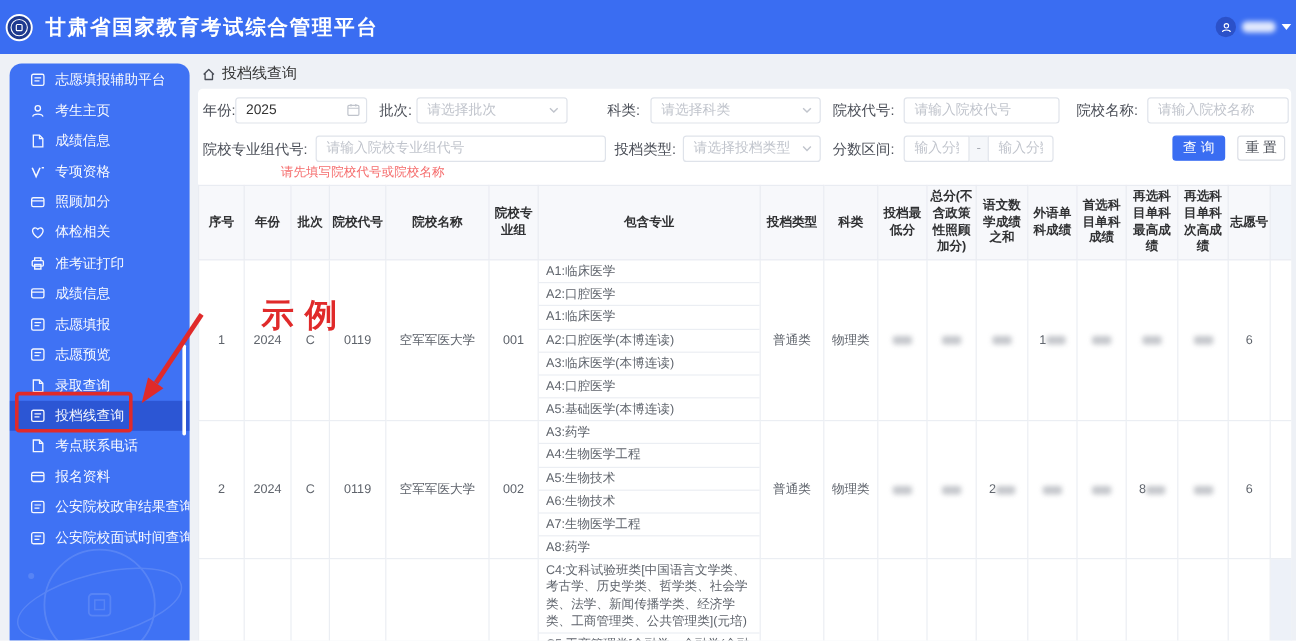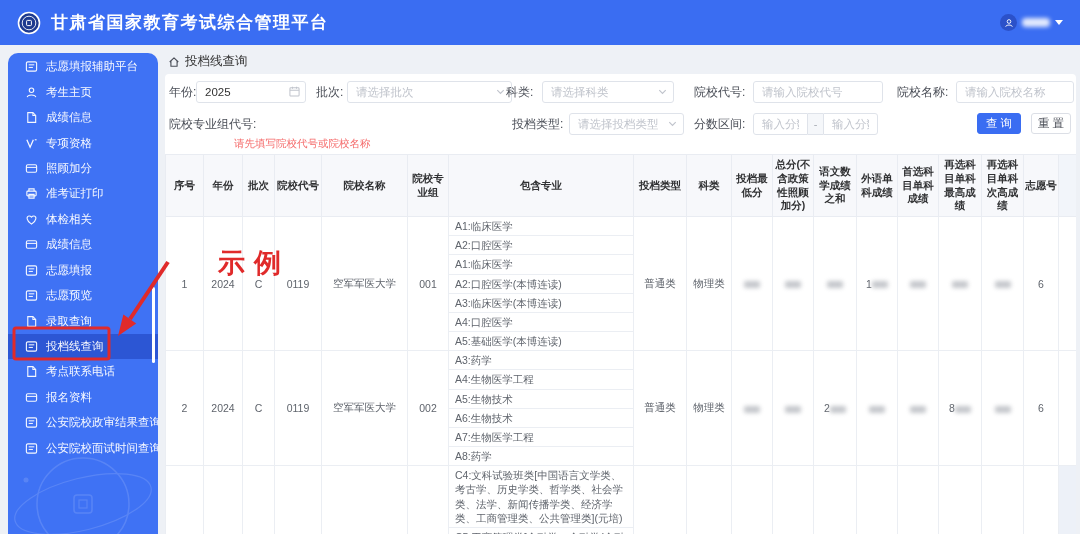--- a/index.html
+++ b/index.html
@@ -2,21 +2,21 @@
 <html><head>
 <meta charset="utf-8">
 <style>
   * { margin:0; padding:0; box-sizing:border-box; }
   html,body { width:1080px; height:534px; overflow:hidden; }
   body { font-family:"Liberation Sans","DejaVu Sans",sans-serif; }
   .app { position:relative; width:1080px; height:534px; background:#eef1f6; overflow:hidden; }
 
   
   .header { position:absolute; left:0; top:0; width:1080px; height:45px; background:#3a6df2;
-            display:flex; align-items:center; padding:0 17px; z-index:5; }
+            display:flex; align-items:center; padding:0 4px; z-index:5; }
   .logo { width:24px; height:24px; flex:0 0 auto; }
   .app-title { color:#fff; font-size:17px; font-weight:bold; letter-spacing:1.5px; margin-left:10px; }
   .user-area { margin-left:auto; display:flex; align-items:center; gap:5px; }
   .avatar { width:17px; height:17px; border-radius:50%; background:#2b51c9; display:flex; align-items:center; justify-content:center; }
   .user-name-blur { width:28px; height:9px; border-radius:4px; background:rgba(255,255,255,.85); filter:blur(2px); }
   .caret { width:0; height:0; border-left:4px solid transparent; border-right:4px solid transparent; border-top:5px solid #fff; }
 
   
   .sidebar { position:absolute; left:8px; top:53px; width:150px; height:481px; background:#3f72f4;
              border-radius:10px 10px 0 0; overflow:hidden; z-index:4; padding-top:1px; }
@@ -143,33 +143,33 @@
             <svg viewBox="0 0 14 14">
               <rect x="1.5" y="3" width="11" height="8" rx="1.5" fill="none" stroke="#fff" stroke-width="1.2"></rect>
               <line x1="1.5" y1="5.8" x2="12.5" y2="5.8" stroke="#fff" stroke-width="1.1"></line>
             </svg>
           </span>
           <span>照顾加分</span>
         </div>
         <div class="side-item">
           <span class="si">
             <svg viewBox="0 0 14 14">
+              <path d="M7 12 C1 8 1.5 3.6 4.2 3.2 C5.8 3 7 4.4 7 4.4 C7 4.4 8.2 3 9.8 3.2 C12.5 3.6 13 8 7 12 Z" fill="none" stroke="#fff" stroke-width="1.2"></path>
+            </svg>
+          </span>
+          <span>体检相关</span>
+        </div>
+        <div class="side-item">
+          <span class="si">
+            <svg viewBox="0 0 14 14">
               <rect x="2" y="4.5" width="10" height="5" rx="1" fill="none" stroke="#fff" stroke-width="1.2"></rect>
               <path d="M4.2 4.5 V2 H9.8 V4.5 M4.2 8 H9.8 V12 H4.2 Z" fill="none" stroke="#fff" stroke-width="1.2"></path>
             </svg>
           </span>
           <span>准考证打印</span>
-        </div>
-        <div class="side-item">
-          <span class="si">
-            <svg viewBox="0 0 14 14">
-              <path d="M7 12 C1 8 1.5 3.6 4.2 3.2 C5.8 3 7 4.4 7 4.4 C7 4.4 8.2 3 9.8 3.2 C12.5 3.6 13 8 7 12 Z" fill="none" stroke="#fff" stroke-width="1.2"></path>
-            </svg>
-          </span>
-          <span>体检相关</span>
         </div>
         <div class="side-item">
           <span class="si">
             <svg viewBox="0 0 14 14">
               <rect x="1.5" y="3" width="11" height="8" rx="1.5" fill="none" stroke="#fff" stroke-width="1.2"></rect>
               <line x1="1.5" y1="5.8" x2="12.5" y2="5.8" stroke="#fff" stroke-width="1.1"></line>
             </svg>
           </span>
           <span>成绩信息</span>
         </div>
@@ -281,32 +281,32 @@
             <line x1="1" y1="4.6" x2="11" y2="4.6" stroke="#c0c4cc" stroke-width="1.1"></line>
             <line x1="3.8" y1="0.8" x2="3.8" y2="3" stroke="#c0c4cc" stroke-width="1.1"></line>
             <line x1="8.2" y1="0.8" x2="8.2" y2="3" stroke="#c0c4cc" stroke-width="1.1"></line>
           </svg>
       </span>
     </div>
     <div class="field" style="left:151px; top:7px;">
       <span class="flabel">批次:</span>
     </div>
     <div class="field" style="left:182px; top:7px;">
-      <span class="inputwrap" style="width:165px;">
+      <span class="inputwrap" style="width:126px;">
         <input class="inp" placeholder="请选择批次" style="">
         <svg class="inpicon" viewBox="0 0 12 12">
             <path d="M2.5 4.5 L6 8 L9.5 4.5" fill="none" stroke="#c0c4cc" stroke-width="1.3"></path>
           </svg>
       </span>
     </div>
     <div class="field" style="left:341px; top:7px;">
       <span class="flabel">科类:</span>
     </div>
     <div class="field" style="left:377px; top:7px;">
-      <span class="inputwrap" style="width:132px;">
+      <span class="inputwrap" style="width:142px;">
         <input class="inp" placeholder="请选择科类" style="">
         <svg class="inpicon" viewBox="0 0 12 12">
             <path d="M2.5 4.5 L6 8 L9.5 4.5" fill="none" stroke="#c0c4cc" stroke-width="1.3"></path>
           </svg>
       </span>
     </div>
     <div class="field" style="left:529px; top:7px;">
       <span class="flabel">院校代号:</span>
     </div>
     <div class="field" style="left:588px; top:7px;">
@@ -318,20 +318,25 @@
       <span class="flabel">院校名称:</span>
     </div>
     <div class="field" style="left:791px; top:7px;">
       <span class="inputwrap" style="width:118px;">
         <input class="inp" placeholder="请输入院校名称" style="">
       </span>
     </div>
 
     <div class="field" style="left:4px; top:39px;">
       <span class="flabel">院校专业组代号:</span>
+    </div>
+    <div class="field" style="left:98px; top:39px;">
+      <span class="inputwrap" style="width:242px;">
+        <input class="inp" placeholder="请输入院校专业组代号" style="">
+      </span>
     </div>
     <div class="field" style="left:347px; top:39px;justify-content:center;">
       <span class="flabel">投档类型:</span>
     </div>
     <div class="field" style="left:404px; top:39px;">
       <span class="inputwrap" style="width:115px;">
         <input class="inp" placeholder="请选择投档类型" style="">
         <svg class="inpicon" viewBox="0 0 12 12">
             <path d="M2.5 4.5 L6 8 L9.5 4.5" fill="none" stroke="#c0c4cc" stroke-width="1.3"></path>
           </svg>

